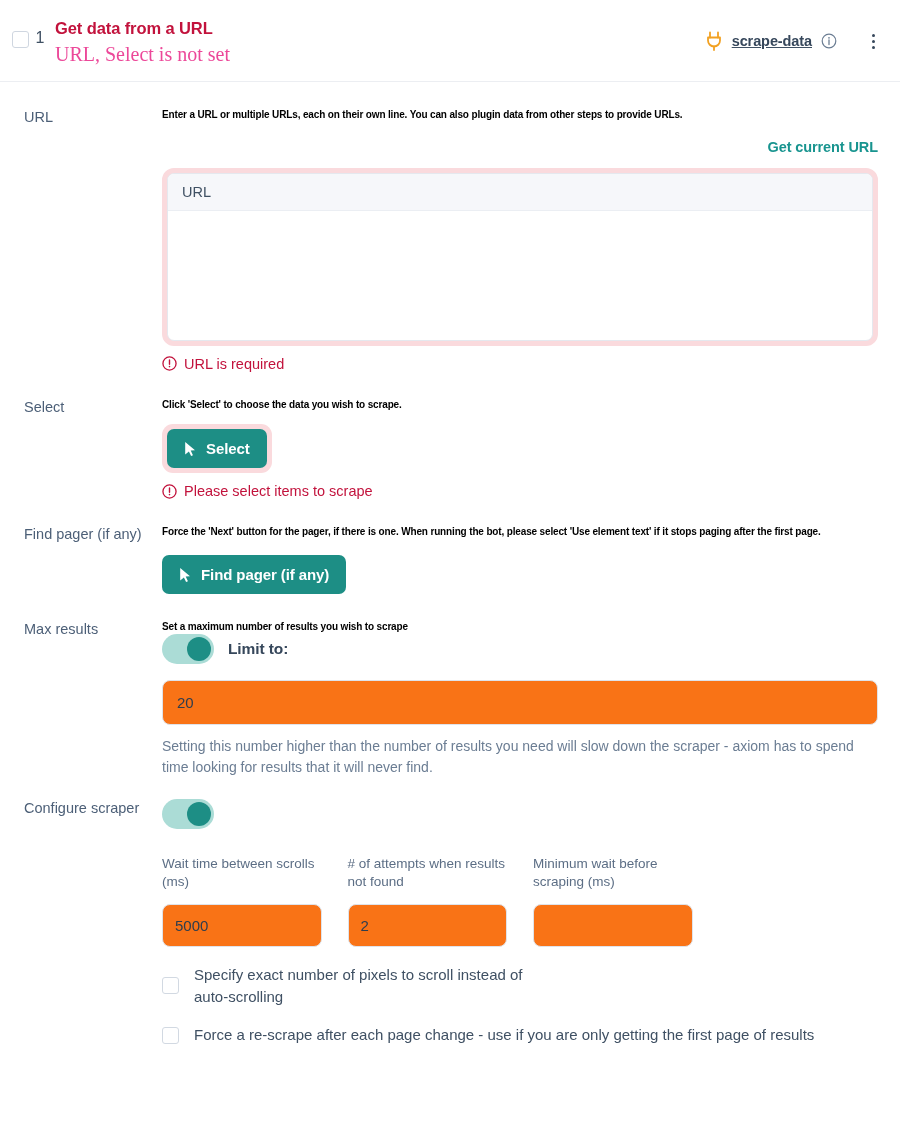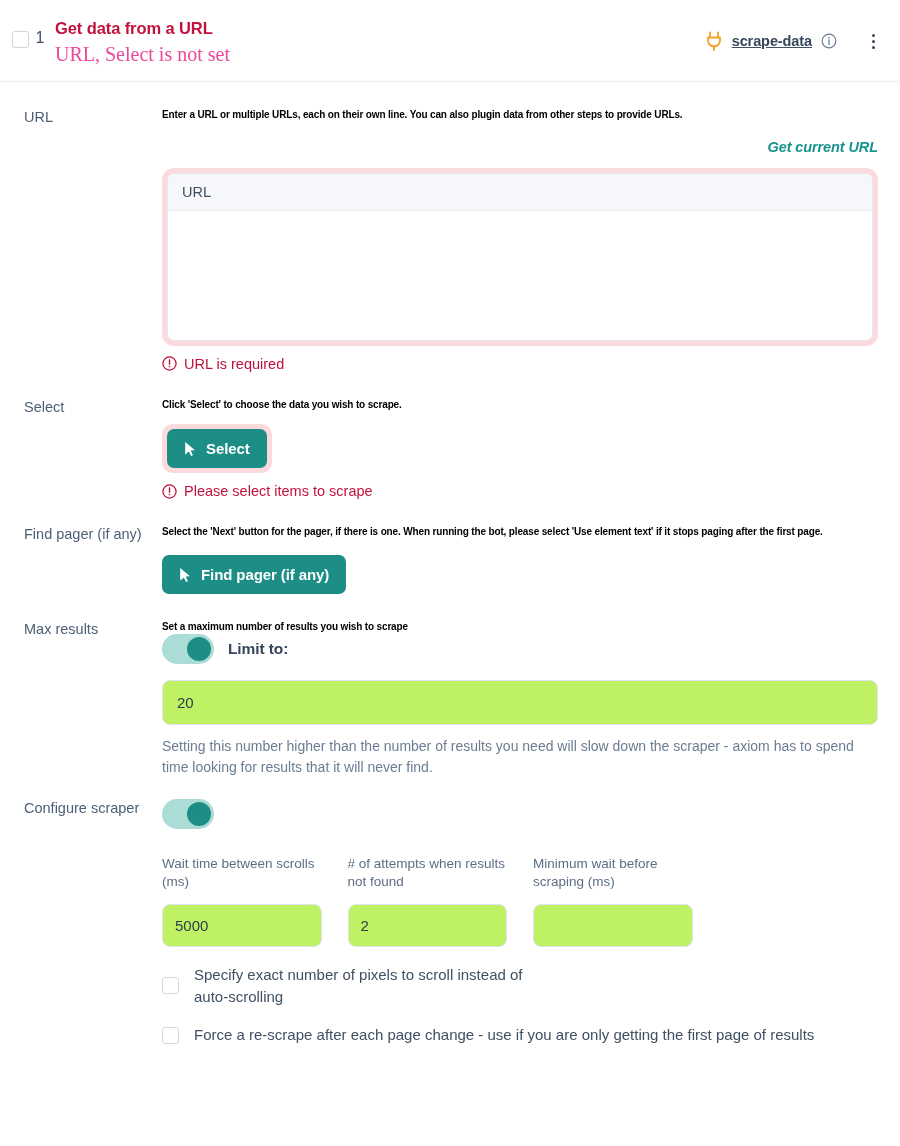--- a/index.html
+++ b/index.html
@@ -102,21 +102,20 @@
   }
 
   
   .link-row { text-align: right; margin-top: 16px; }
   .link {
     font-size: 14.5px;
     font-weight: bold;
     color: #18948f;
     letter-spacing: -0.1px;
     cursor: pointer;
-    font-style: italic;
   }
 
   
   .ring {
     margin-top: 12px;
     border: 5px solid #fadadd;
     border-radius: 12px;
     padding: 0;
     background: #fadadd;
   }
@@ -201,21 +200,21 @@
   }
   .toggle-row { display: flex; align-items: center; gap: 14px; }
   .toggle-label { font-size: 15.5px; font-weight: bold; color: #36475b; letter-spacing: -0.1px; }
 
   
   .txt-input {
     display: block;
     width: 100%;
     border: 1px solid #dfe3ea;
     border-radius: 8px;
-    background: #bef264;
+    background: #f97316;
     padding: 13px 14px;
     font-size: 15px;
     font-family: "Liberation Sans", sans-serif;
     color: #2f3d4e;
     outline: none;
   }
   .txt-input::placeholder { color: #b6bfcc; }
 
   .help {
     margin-top: 11px;
@@ -348,21 +347,21 @@
         <circle cx="8" cy="11.3" r="0.85" fill="#c2123c"></circle>
       </svg>
       <span>Please select items to scrape</span>
     </div>
   </div>
 </div>
 
 <div class="row sec">
   <div class="row-label">Find pager (if any)</div>
   <div class="row-body">
-    <div class="desc">Select the 'Next' button for the pager, if there is one. When running the bot, please select 'Use element text' if it stops paging after the first page.</div>
+    <div class="desc">Force the 'Next' button for the pager, if there is one. When running the bot, please select 'Use element text' if it stops paging after the first page.</div>
     <button class="btn-teal" style="margin-top:16px;">
       <span class="cursor-ico">
         <svg viewBox="0 0 13 16" fill="none" xmlns="http://www.w3.org/2000/svg">
           <path d="M1.2 1.1 11 9.2l-4.3.35 2.25 4.6-1.85.9-2.2-4.62L1.2 13.4z" fill="#ffffff"></path>
         </svg>
       </span>
       <span>Find pager (if any)</span>
     </button>
   </div>
 </div>

